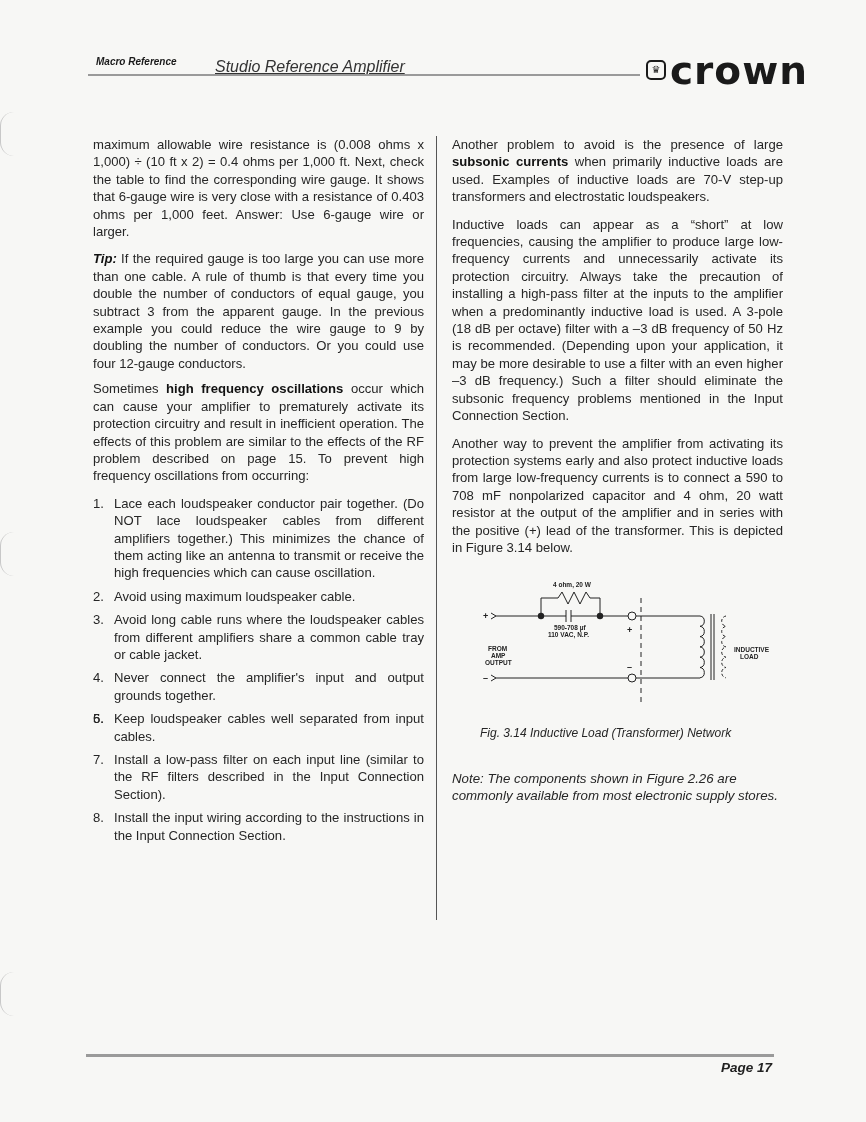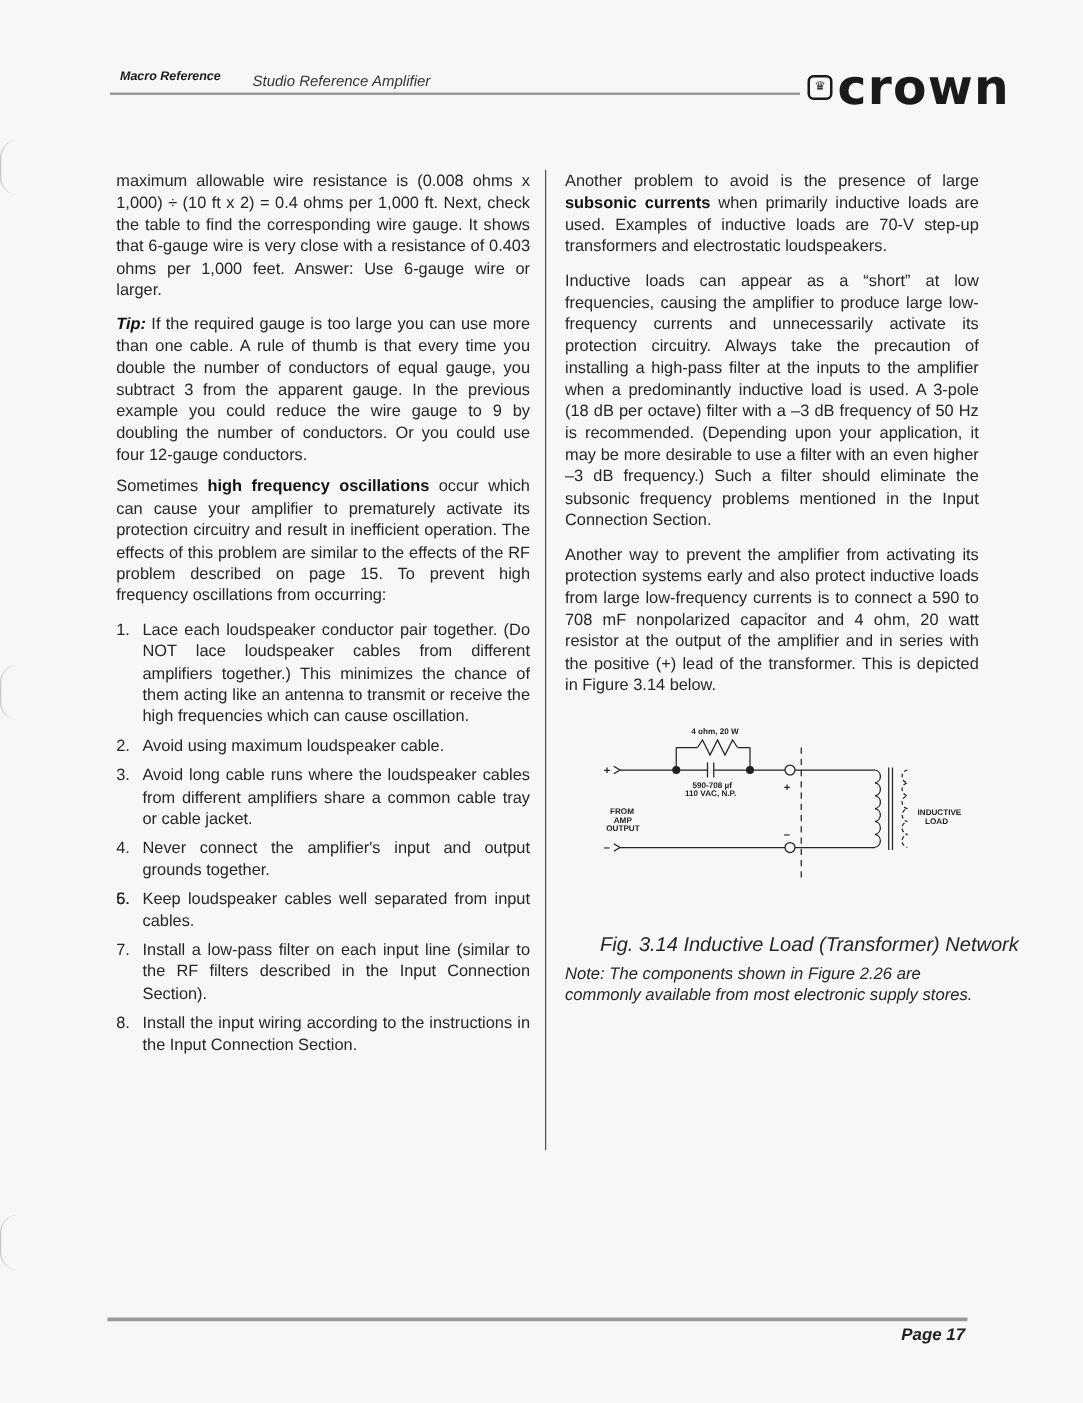--- a/index.html
+++ b/index.html
@@ -1,39 +1,39 @@
 <!DOCTYPE html>
 <html><head>
 <meta charset="utf-8">
 <style>
   html, body { margin:0; padding:0; }
   body { width:866px; height:1122px; background:#f7f7f5; position:relative; overflow:hidden;
          font-family:"Liberation Sans", sans-serif; color:#262626; }
   .header { position:absolute; left:96px; top:56px; width:694px; height:30px; }
   .hdr-title { position:absolute; left:0; top:0; font-size:10px; font-style:italic; font-weight:bold; color:#1a1a1a; }
-  .hdr-sub { position:absolute; left:106px; top:2px; font-size:12px; font-style:italic; color:#333; }
+  .hdr-sub { position:absolute; left:119px; top:2px; font-size:16px; font-style:italic; color:#333;text-decoration:underline; }
   .hdr-rule { position:absolute; left:-8px; top:18px; width:552px; height:2px; background:#9a9a9a; }
   .logo { position:absolute; left:550px; top:0; height:28px; display:flex; align-items:center; }
   .logo-badge { width:20px; height:20px; border:2.5px solid #1a1a1a; border-radius:5px; box-sizing:border-box;
                 display:flex; align-items:center; justify-content:center; font-size:10px; margin-right:4px; line-height:1; }
   .logo-text { font-family:"DejaVu Sans", sans-serif; font-weight:bold; font-size:39px; letter-spacing:1px; color:#1a1a1a; line-height:1; }
 
   .col { position:absolute; top:136px; font-size:13.1px; line-height:17.4px; text-align:justify; }
   .col-left { left:93px; width:331px; }
   .col-right { left:452px; width:331px; }
   .divider { position:absolute; left:436px; top:136px; width:1px; height:784px; background:#555; }
   p { margin:0 0 8px 0; }
   b { font-weight:bold; color:#111; }
   .section-heading { text-align:center; font-size:13.5px; letter-spacing:0.6px; margin:30px 0 2px 0; }
   ol { margin:10px 0 0 0; padding:0; list-style:none; }
   ol li { position:relative; padding-left:21px; margin-bottom:6px; }
   ol li .num { position:absolute; left:0; top:0; }
 
   .figure { position:absolute; left:478px; top:578px; width:300px; height:130px; }
-  .fig-caption { position:absolute; left:480px; top:748px; font-size:16px; font-style:italic; }
+  .fig-caption { position:absolute; left:480px; top:726px; font-size:12px; font-style:italic; }
   .note { position:absolute; left:452px; top:770px; width:331px; font-size:13.3px; font-style:italic; line-height:17px; }
 
   .footer-rule { position:absolute; left:86px; top:1054px; width:688px; height:3px; background:#9a9a9a; }
   .page-num { position:absolute; left:721px; top:1060px; font-size:13.5px; font-style:italic; font-weight:bold; color:#222; }
   .margin-mark { position:absolute; left:0; width:14px; border-left:1px solid #c8c8c8; border-radius:14px 0 0 14px; }
 </style>
 </head>
 <body>
 
 <div class="header">

